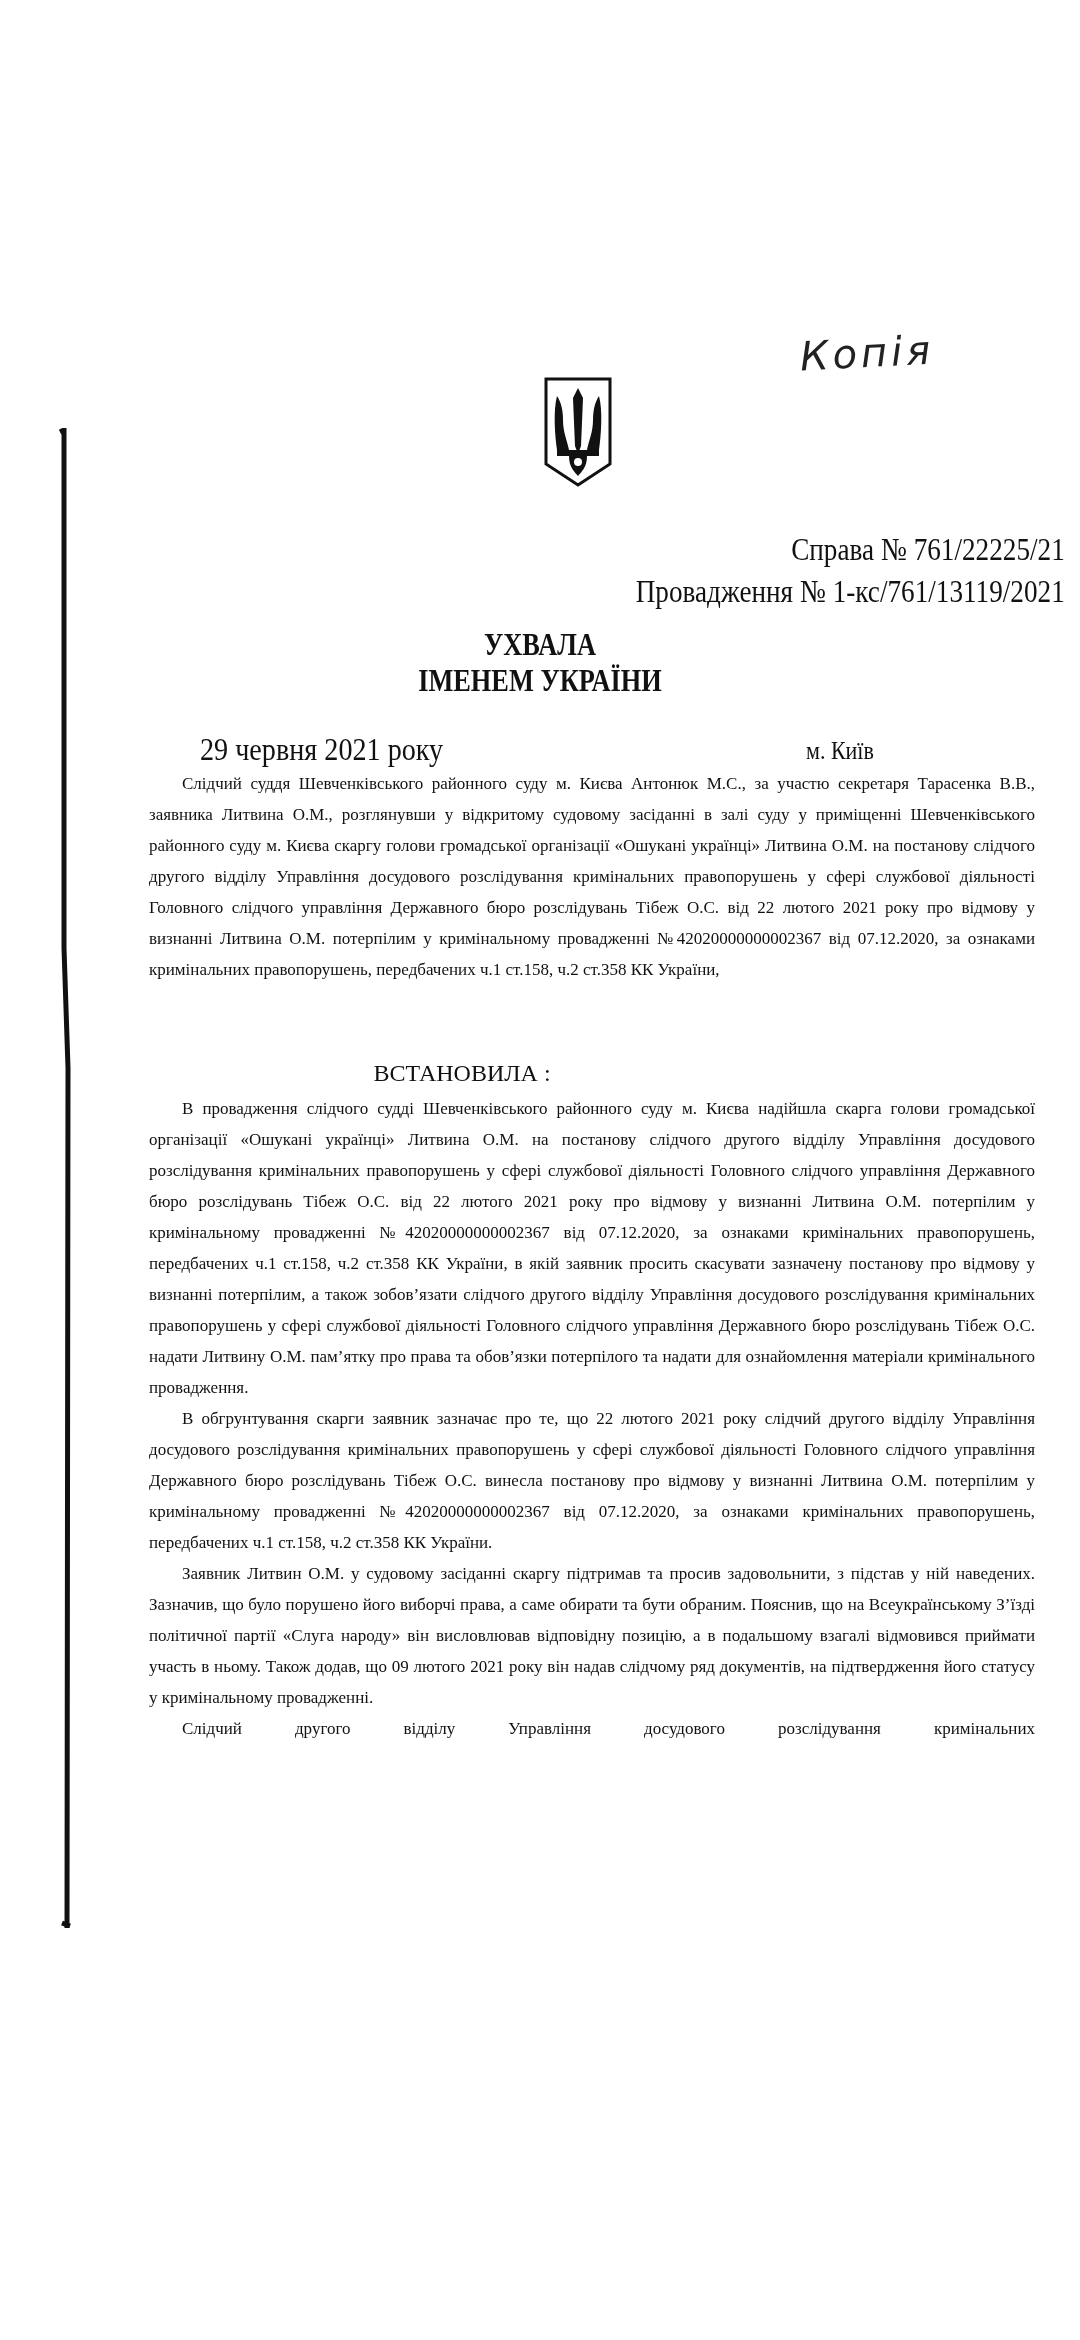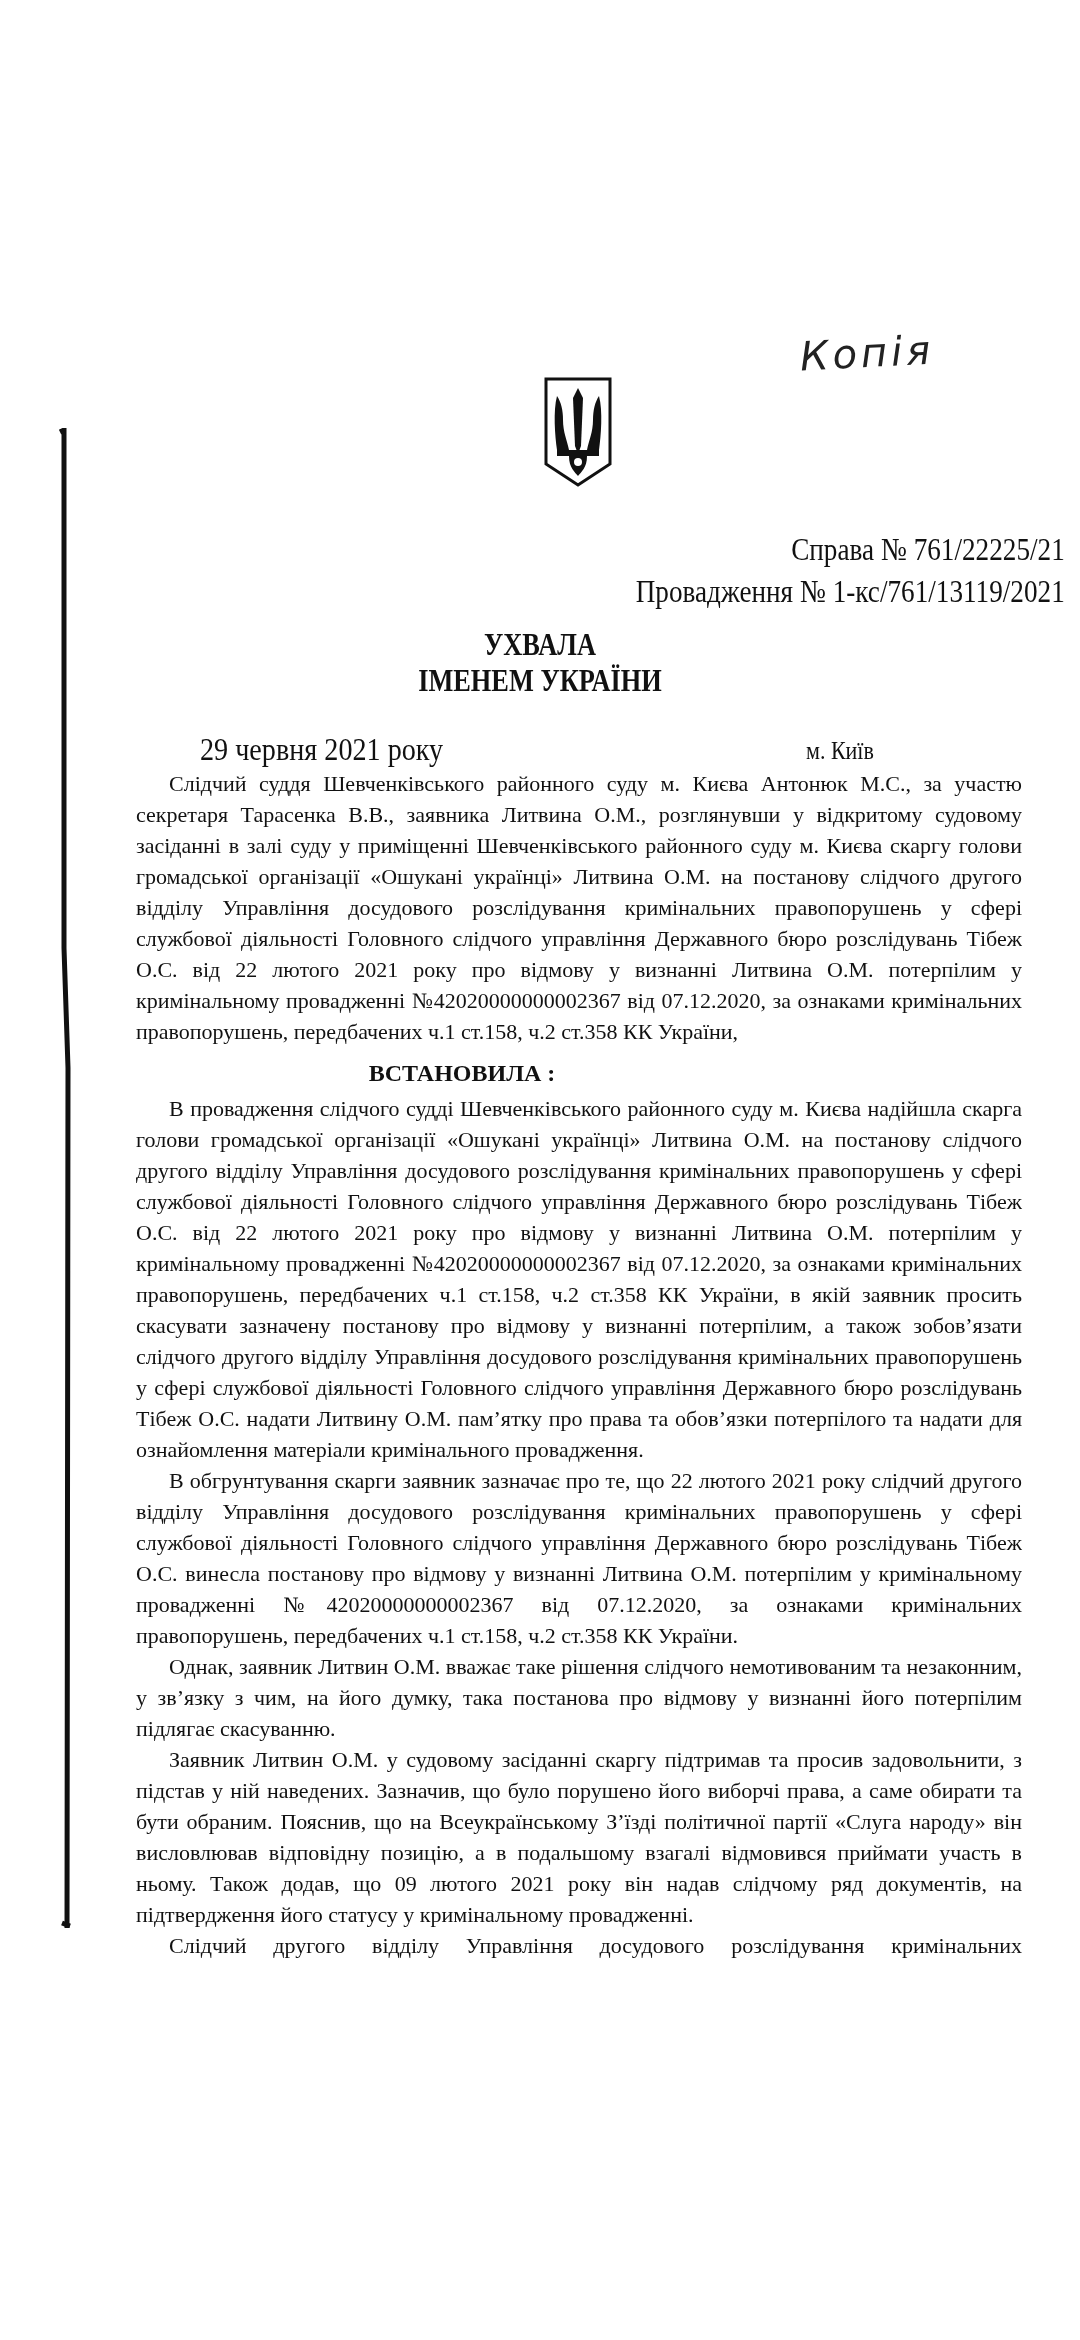--- a/index.html
+++ b/index.html
@@ -19,25 +19,25 @@
   .case-refs div { white-space:nowrap; }
 
   .title { position:absolute; left:0; width:1080px; text-align:center; font-weight:bold; font-size:31px;
            transform:scaleX(0.85); }
   .title1 { top:627px; }
   .title2 { top:663px; }
 
   .date { position:absolute; left:200px; top:731px; font-size:32px; transform:scaleX(0.88); transform-origin:left top; }
   .place { position:absolute; left:806px; top:737px; font-size:25px; transform:scaleX(0.88); transform-origin:left top; }
 
-  .body-block { position:absolute; left:136px; width:886px; font-size:22px; line-height:31px;
+  .body-block { position:absolute; left:149px; width:886px; font-size:17px; line-height:31px;
                 text-align:justify; }
   .body-block p { margin:0; text-indent:33px; }
 
-  .section-head { position:absolute; left:0; width:924px; text-align:center; font-size:24px; top:1060px;font-weight:bold; }
+  .section-head { position:absolute; left:0; width:924px; text-align:center; font-size:24px; top:1060px; }
 
   .stamp { position:absolute; left:686px; top:1934px; width:340px; text-align:center;
            font-family:"DejaVu Sans", sans-serif; }
   .stamp .court { font-size:11.5px; font-weight:bold; transform:scaleX(0.8); }
   .stamp .city { font-size:11.5px; transform:scaleX(0.8); }
   .barcode { height:26px; margin:2px auto 0; width:340px;
              background: repeating-linear-gradient(90deg, #000 0 2px, #fff 2px 4px, #000 4px 5px, #fff 5px 7px, #000 7px 10px, #fff 10px 12px); }
   .stamp .code { font-size:11px; transform:scaleX(0.8); }
 </style>
 </head>
@@ -75,19 +75,18 @@
 
   <div class="body-block" style="top:768px;">
     <p>Слідчий суддя Шевченківського районного суду м. Києва Антонюк М.С., за участю секретаря Тарасенка В.В., заявника  Литвина О.М., розглянувши у відкритому судовому засіданні в залі суду у приміщенні Шевченківського районного суду м. Києва скаргу голови громадської організації «Ошукані українці» Литвина О.М. на постанову слідчого другого відділу Управління досудового розслідування кримінальних правопорушень у сфері службової діяльності Головного слідчого управління Державного бюро розслідувань Тібеж О.С. від 22 лютого 2021 року про відмову у визнанні Литвина О.М. потерпілим у кримінальному провадженні №42020000000002367 від 07.12.2020, за ознаками кримінальних правопорушень, передбачених ч.1 ст.158, ч.2 ст.358 КК України,</p>
   </div>
 
   <div class="section-head">ВСТАНОВИЛА :</div>
 
   <div class="body-block" style="top:1093px;">
     <p>В провадження слідчого судді Шевченківського районного суду м. Києва надійшла скарга голови громадської організації «Ошукані українці» Литвина О.М. на постанову слідчого другого відділу Управління досудового розслідування кримінальних правопорушень у сфері службової діяльності Головного слідчого управління Державного бюро розслідувань Тібеж О.С. від 22 лютого 2021 року про відмову у визнанні Литвина О.М. потерпілим у кримінальному провадженні №42020000000002367 від 07.12.2020, за ознаками кримінальних правопорушень, передбачених ч.1 ст.158, ч.2 ст.358 КК України, в якій заявник просить скасувати зазначену постанову про відмову у визнанні потерпілим, а також зобов’язати слідчого другого відділу Управління досудового розслідування кримінальних правопорушень у сфері службової діяльності Головного слідчого управління Державного бюро розслідувань Тібеж О.С. надати Литвину О.М. пам’ятку про права та обов’язки потерпілого та надати для ознайомлення матеріали кримінального провадження.</p>
     <p>В обгрунтування скарги заявник зазначає про те, що 22 лютого 2021 року слідчий другого відділу Управління досудового розслідування кримінальних правопорушень у сфері службової діяльності Головного слідчого управління Державного бюро розслідувань Тібеж О.С. винесла постанову про відмову у визнанні Литвина О.М. потерпілим у кримінальному провадженні №42020000000002367 від 07.12.2020, за ознаками кримінальних правопорушень, передбачених ч.1 ст.158, ч.2 ст.358 КК України.</p>
-    <p>Однак, заявник Литвин О.М. вважає таке рішення слідчого немотивованим та незаконним, у зв’язку з чим, на його думку, така постанова про відмову у визнанні його потерпілим підлягає скасуванню.</p>
     <p>Заявник Литвин О.М. у судовому засіданні скаргу підтримав та просив задовольнити, з підстав у ній наведених. Зазначив, що було порушено його виборчі права, а саме обирати та бути обраним. Пояснив, що на Всеукраїнському З’їзді політичної партії «Слуга народу» він висловлював відповідну позицію, а в подальшому взагалі відмовився приймати участь в ньому. Також додав, що 09 лютого 2021 року він надав слідчому ряд документів, на підтвердження його статусу у кримінальному провадженні.</p>
     <p style="text-align-last:justify;">Слідчий другого відділу Управління досудового розслідування кримінальних</p>
   </div>
 
 
 </div>
 
 </body></html>

